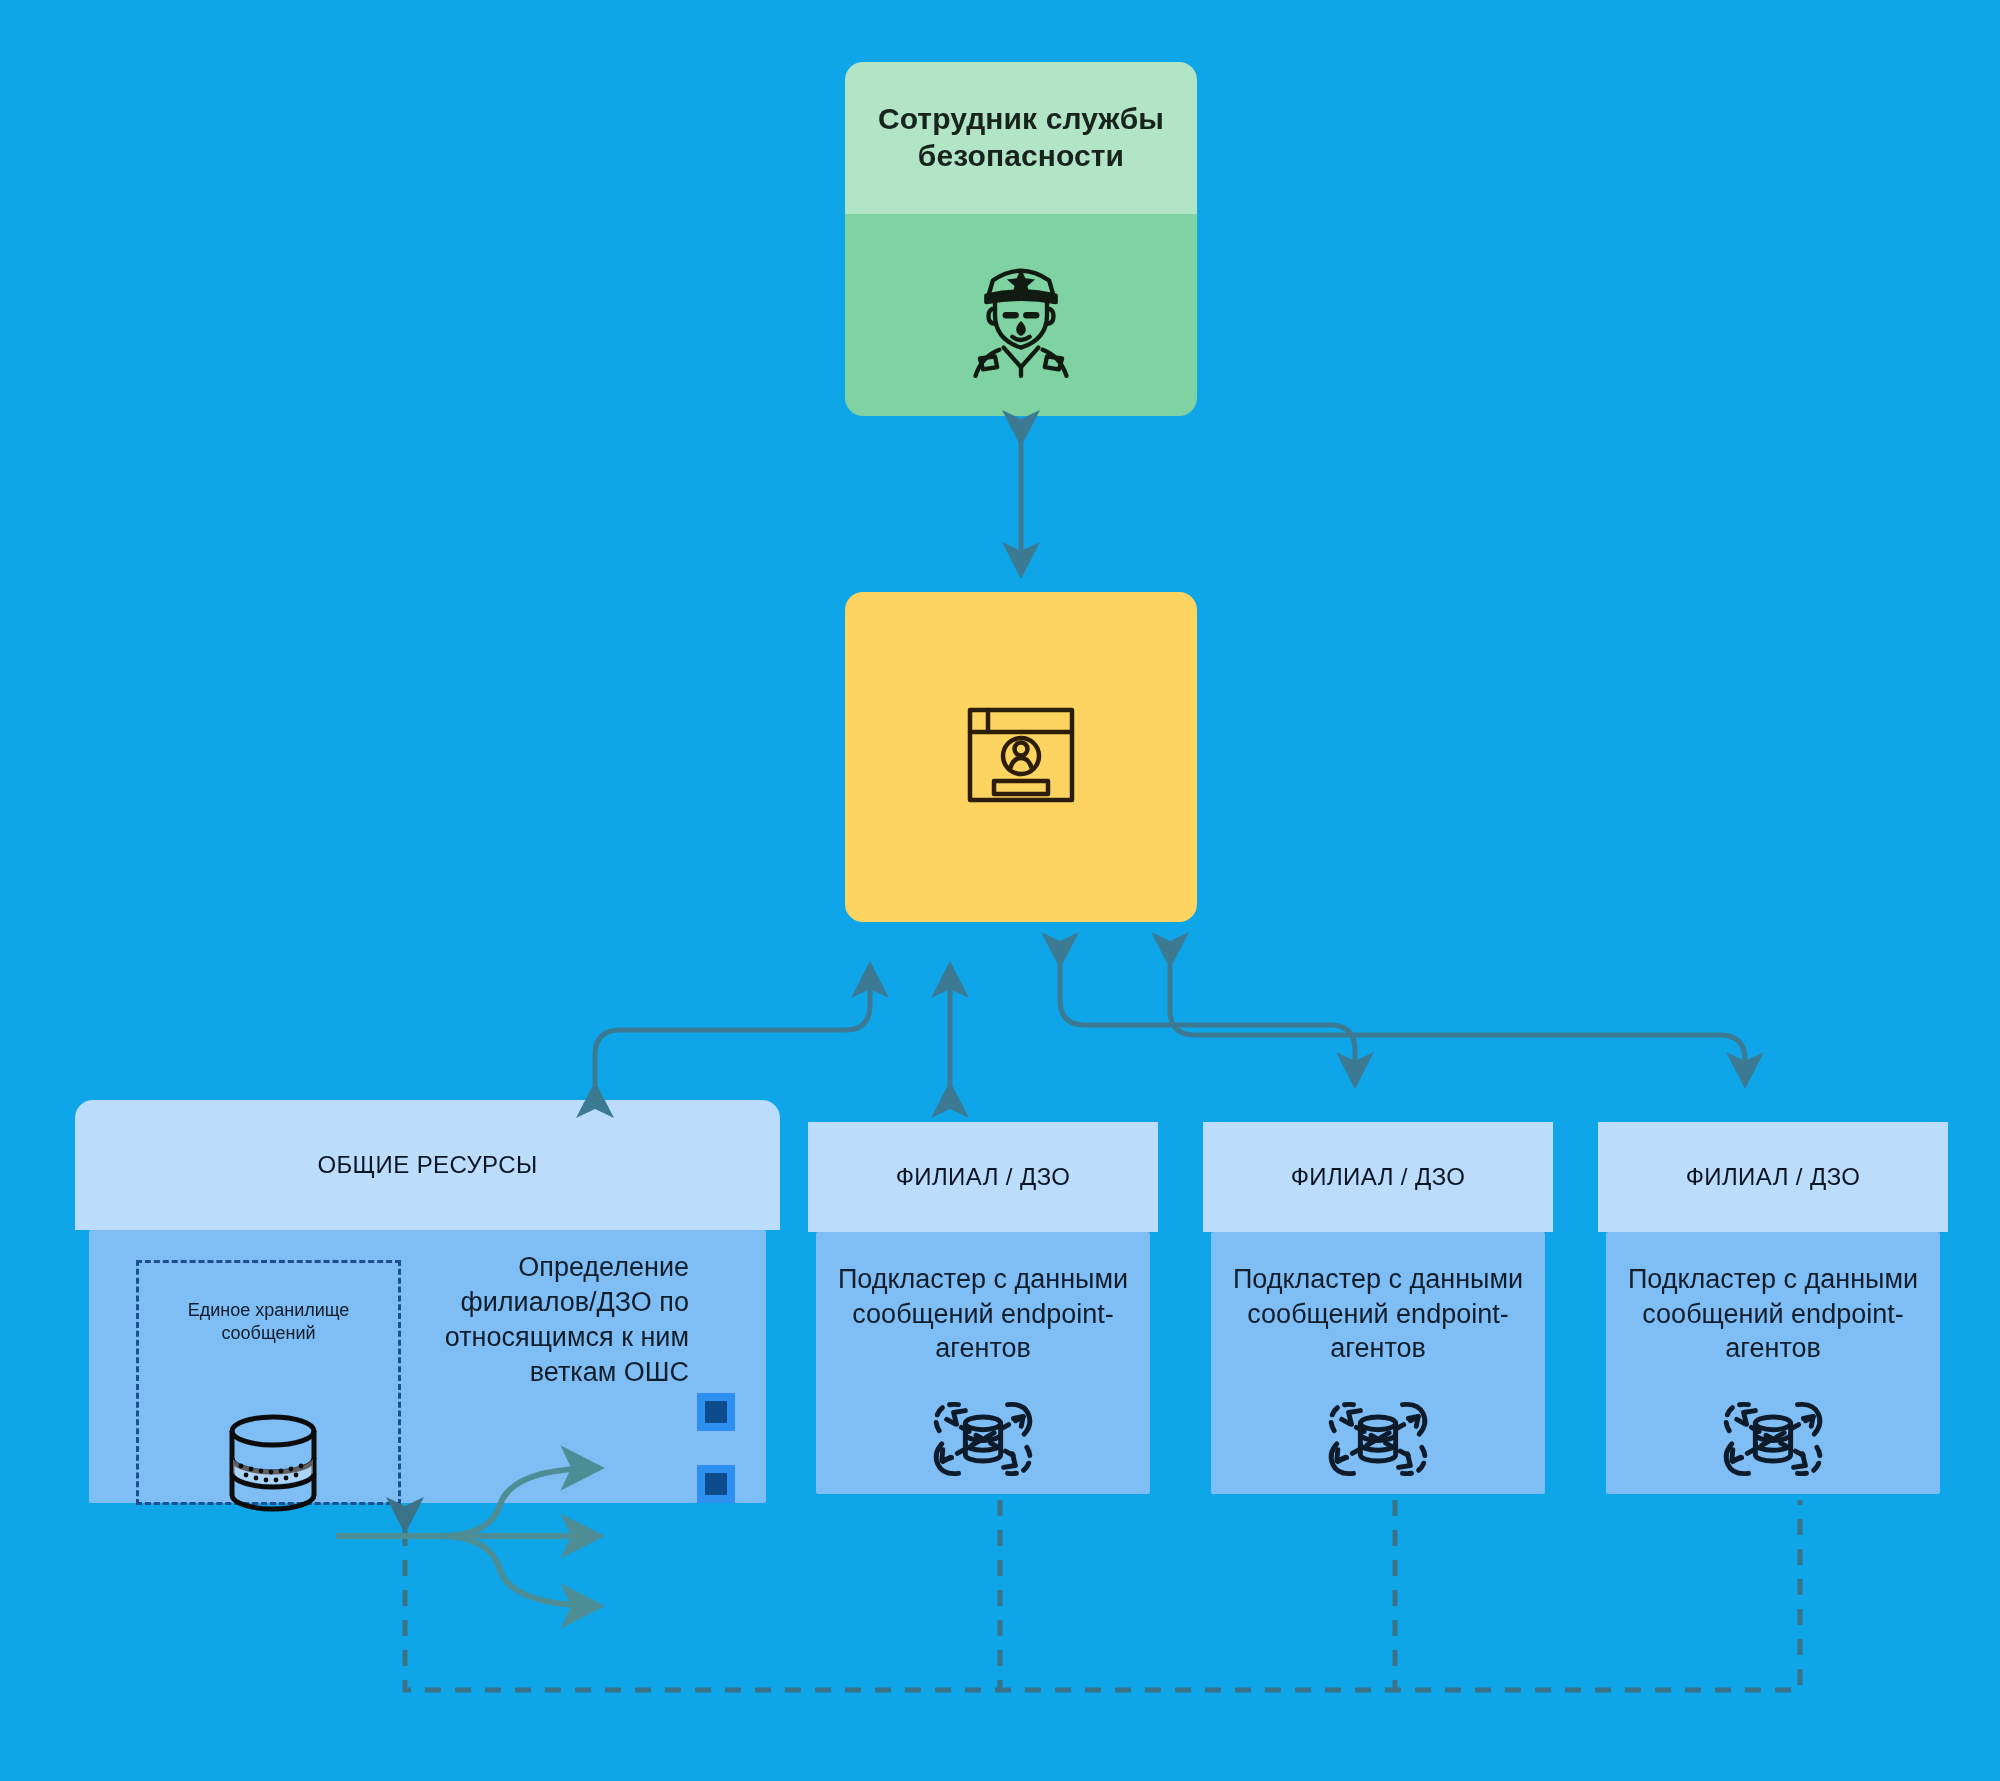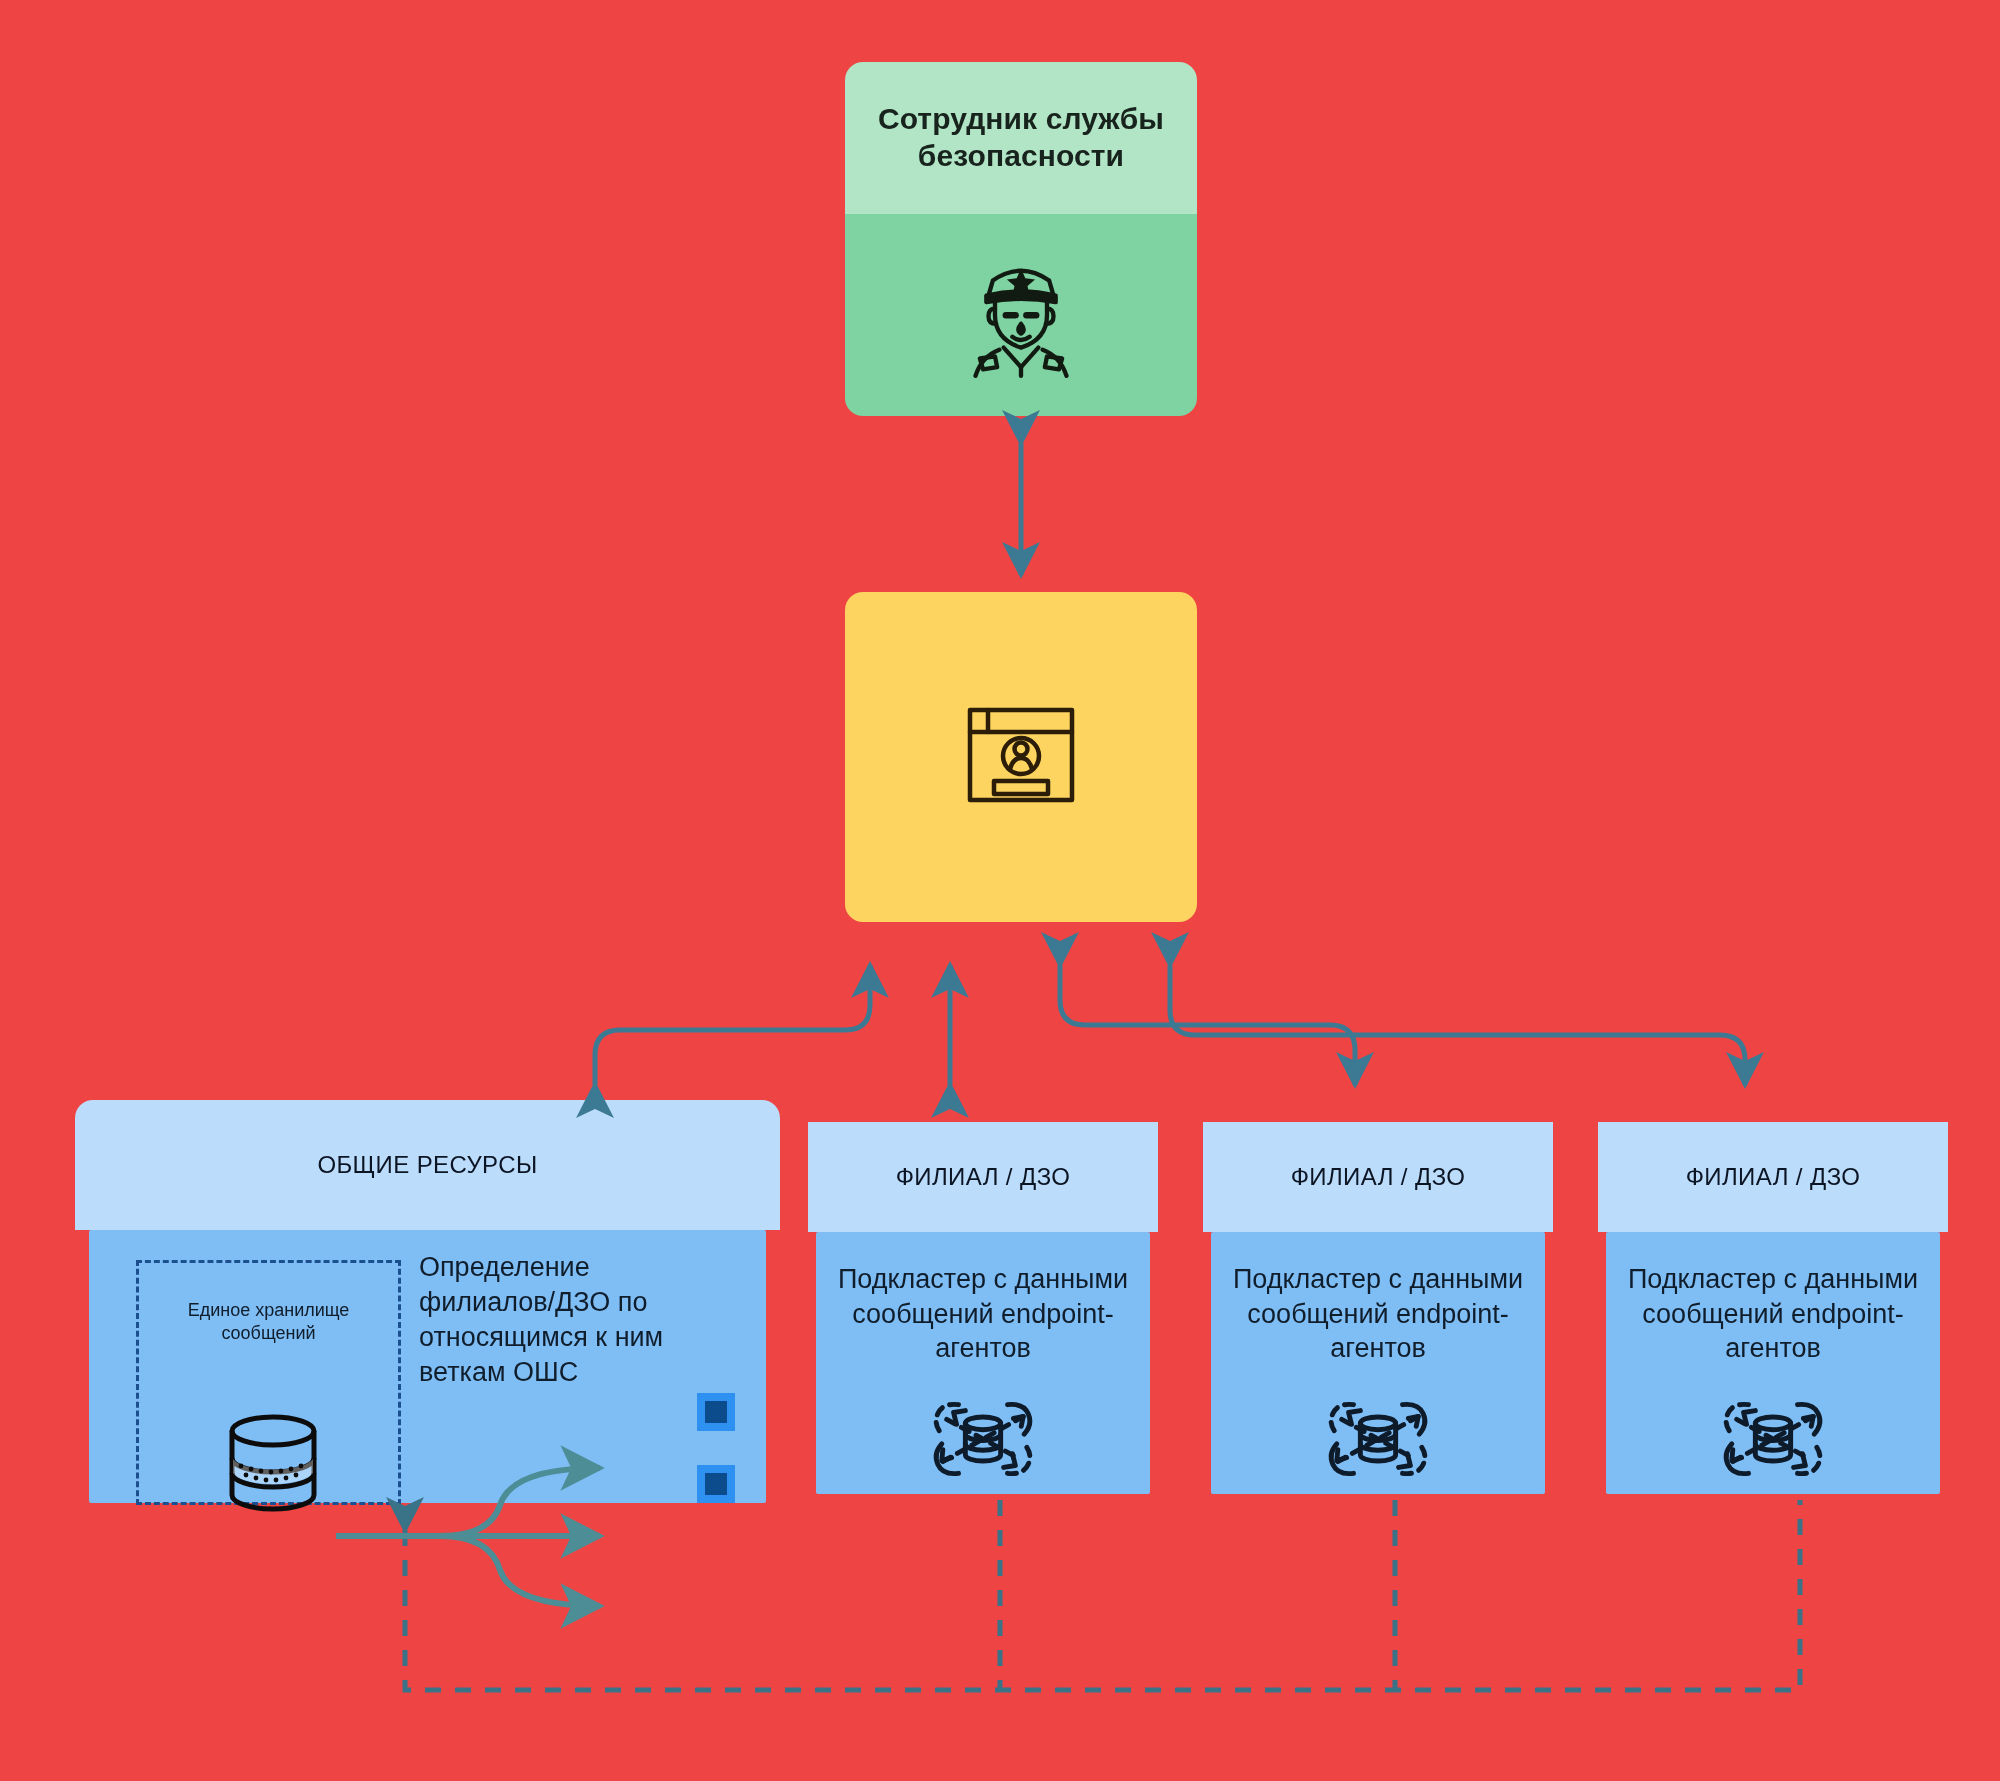--- a/index.html
+++ b/index.html
@@ -7,21 +7,21 @@
     width: 2000px;
     height: 1781px;
     background: #ffffff;
     font-family: "Liberation Sans", sans-serif;
     overflow: hidden;
   }
   #stage {
     position: relative;
     width: 2000px;
     height: 1781px;
-    background: #ef4444;
+    background: #0ea5e9;
   }
 
   
   .card {
     position: absolute;
     border-radius: 18px;
     overflow: hidden;
     display: flex;
     flex-direction: column;
   }
@@ -141,21 +141,21 @@
     text-align: center;
     line-height: 1.3;
   }
   .db-ico { position: absolute; left: 78px; top: 150px; }
 
   .shared-right {
     position: absolute;
     left: 330px;
     top: 20px;
     width: 270px;
-    text-align: left;
+    text-align: right;
   }
   .shared-right .lbl {
     font-size: 27px;
     color: #101d2b;
     line-height: 1.3;
   }
 
   .sq {
     position: absolute;
     width: 38px; height: 38px;

